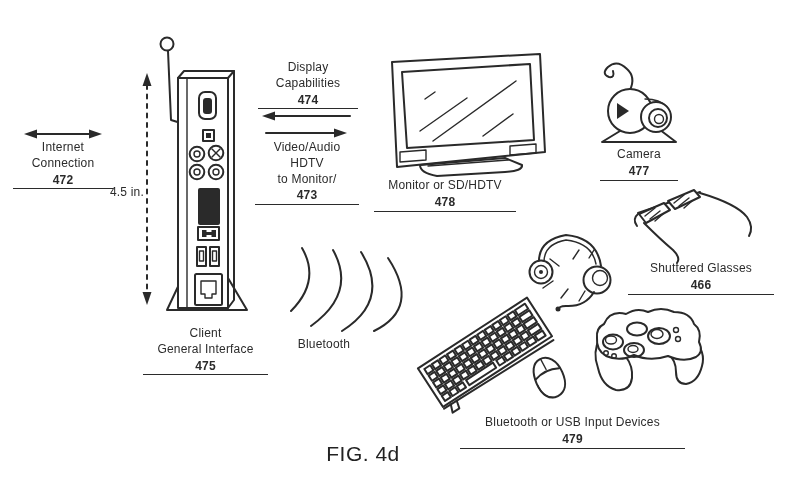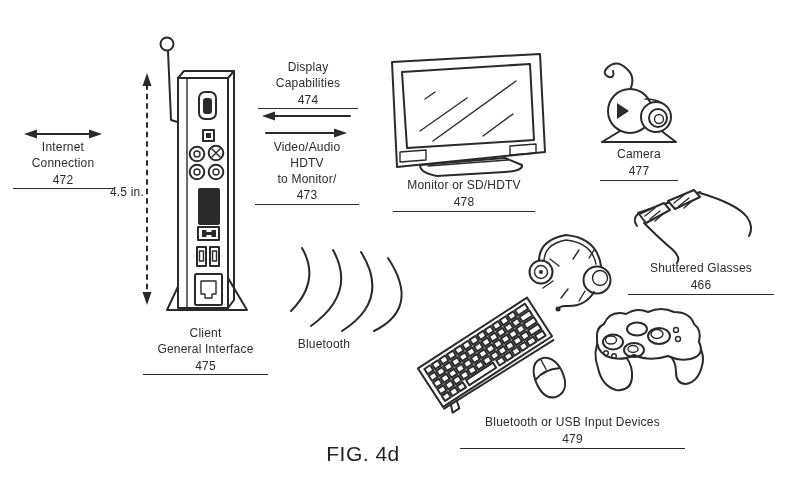--- a/index.html
+++ b/index.html
@@ -12,21 +12,21 @@
     fill:none;stroke:currentColor;stroke-width:2;stroke-linecap:round;stroke-linejoin:round;
   }
   svg.art .fill{fill:currentColor;stroke:none;}
   svg.art .paper{fill:#ffffff;}
   svg.art .thin{stroke-width:1.4;}
   .lbl{
     position:absolute;font-size:12px;line-height:1.32;color:#2b2b2b;
     text-align:center;letter-spacing:.2px;
   }
   .lbl span{display:block;}
-  .ref{display:inline-block;border-bottom:1.6px solid #2b2b2b;padding:0 2px;margin-top:1px;}
+  .ref{display:inline-block;border-bottom:1.6px solid #2b2b2b;padding:0 2px;margin-top:1px;font-weight:bold;}
   .fig-title{font-size:21px;letter-spacing:.5px;color:#222;margin-top:6px;}
   .dim{font-size:12px;text-align:right;}
 </style>
 </head>
 <body>
 
 <div class="stage">
 
   <svg class="art" width="800" height="491" viewBox="0 0 800 491" style="color: rgb(42, 42, 42);">
 
@@ -275,21 +275,21 @@
   </div>
 
   <div class="lbl" style="left:143px;top:326px;width:125px;">
     <span>Client</span>
     <span>General Interface</span>
     <span>
         <span class="ref">475</span>
       </span>
   </div>
 
-  <div class="lbl" style="left:393px;top:178px;width:142px;">
+  <div class="lbl" style="left:374px;top:178px;width:142px;">
     <span>Monitor or SD/HDTV</span>
     <span>
         <span class="ref">478</span>
       </span>
   </div>
 
   <div class="lbl" style="left:600px;top:147px;width:78px;">
     <span>Camera</span>
     <span>
         <span class="ref">477</span>

